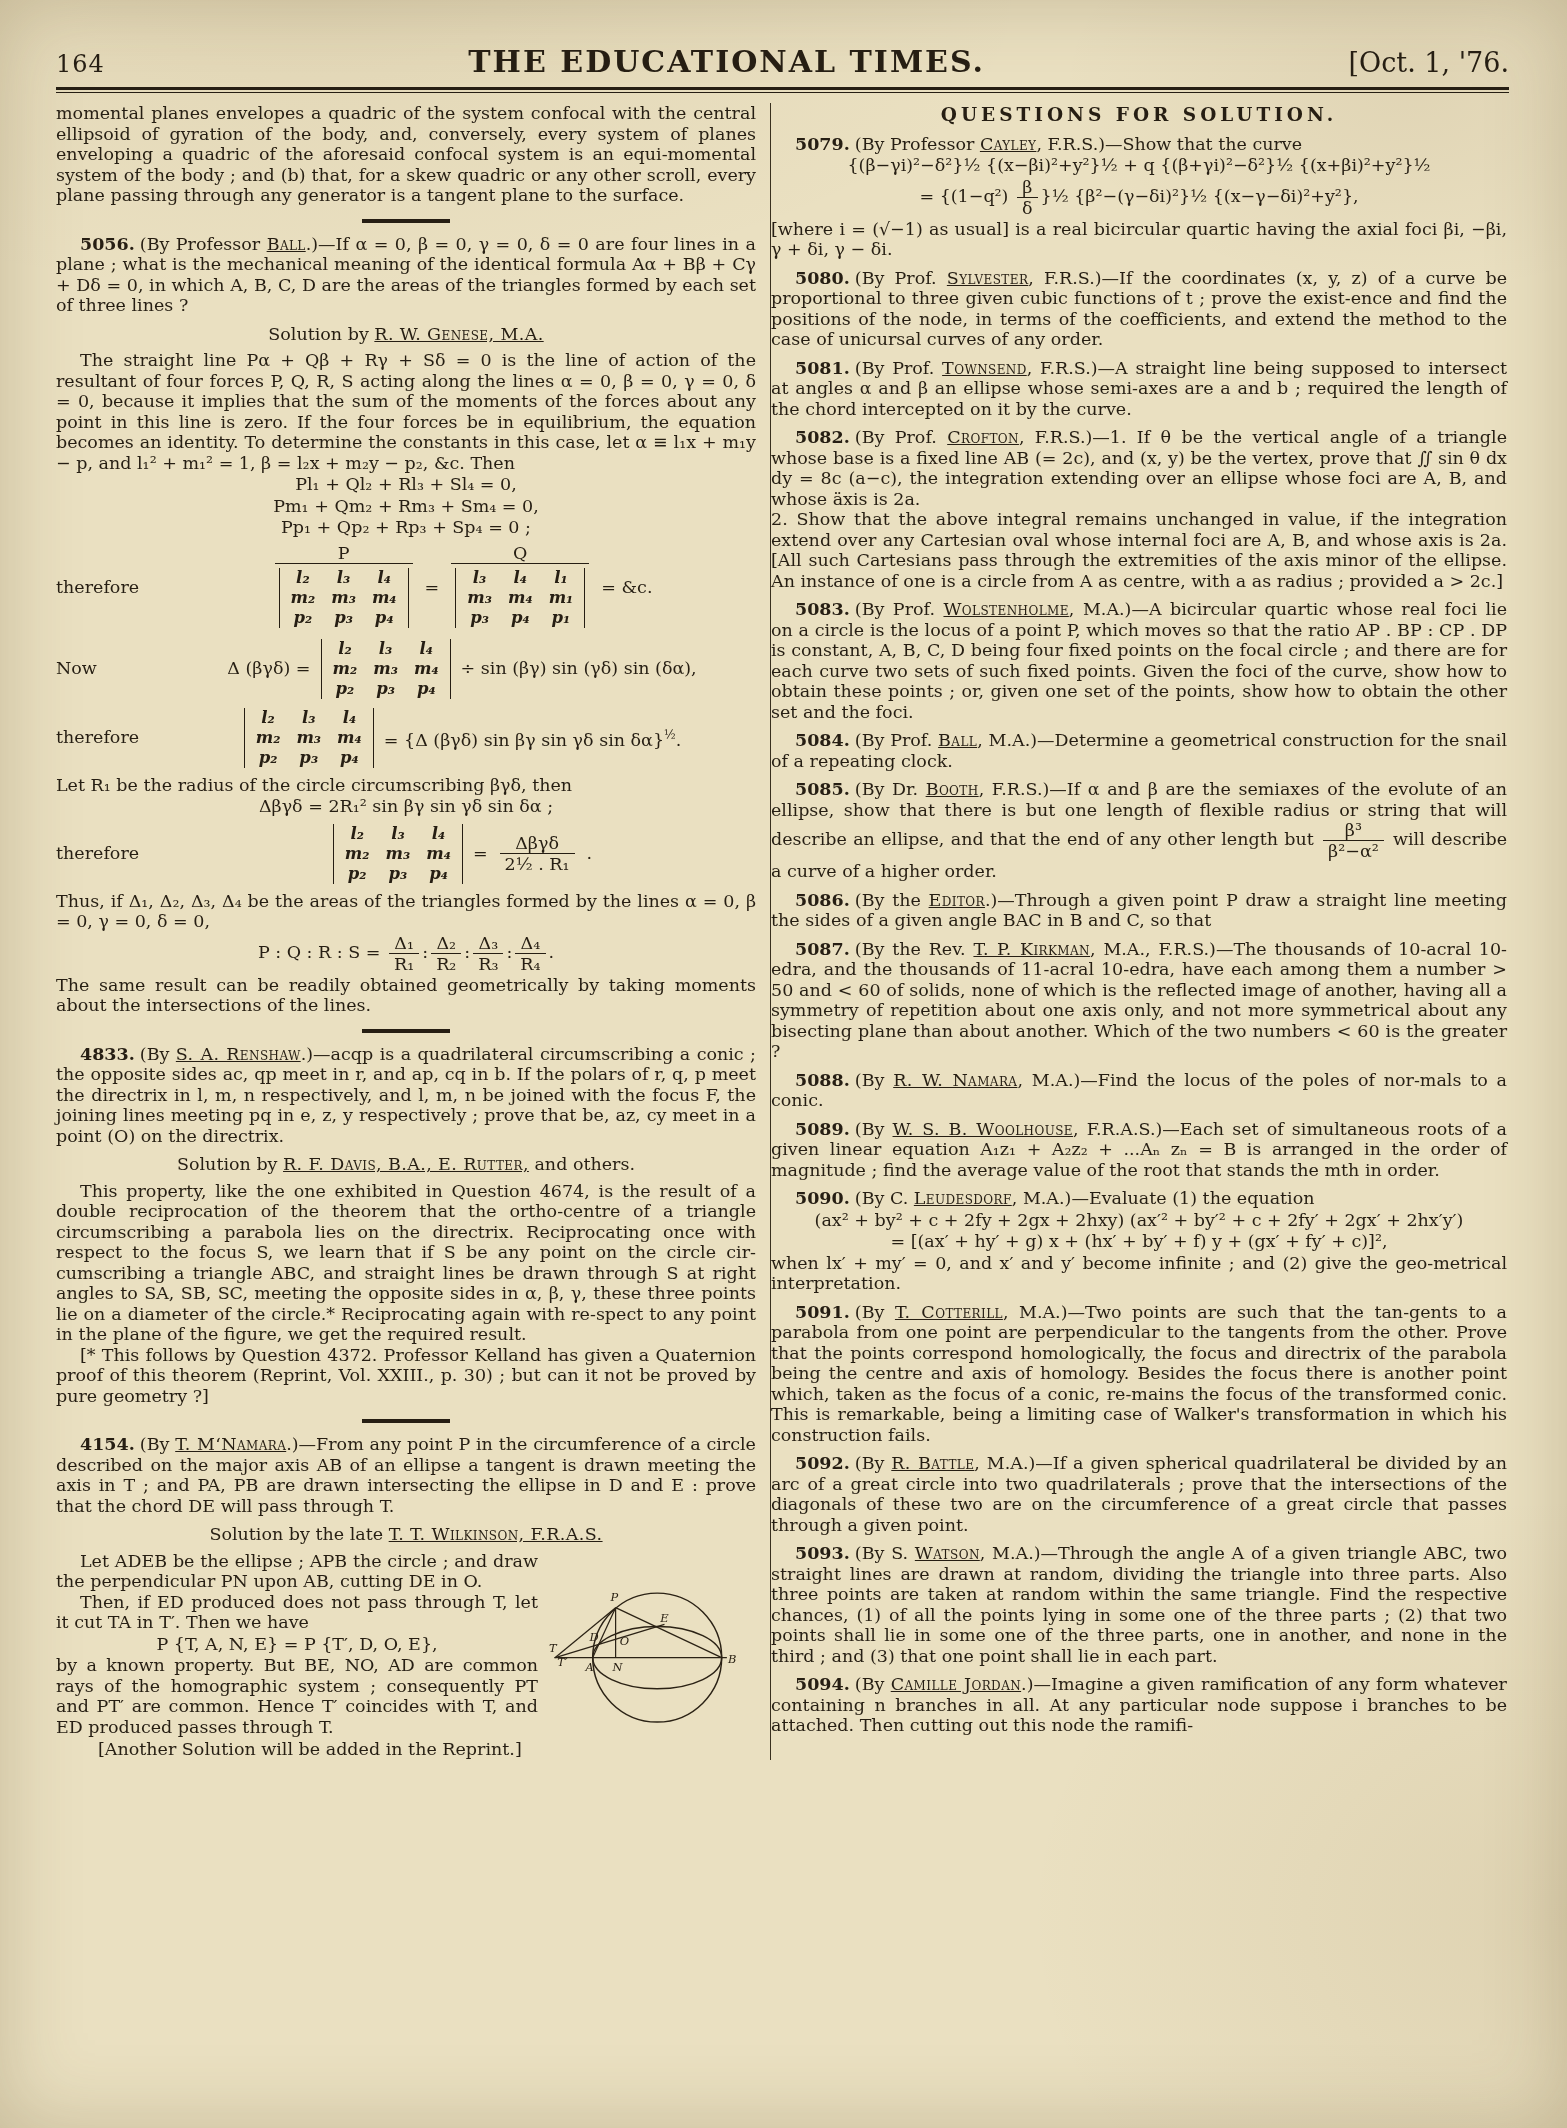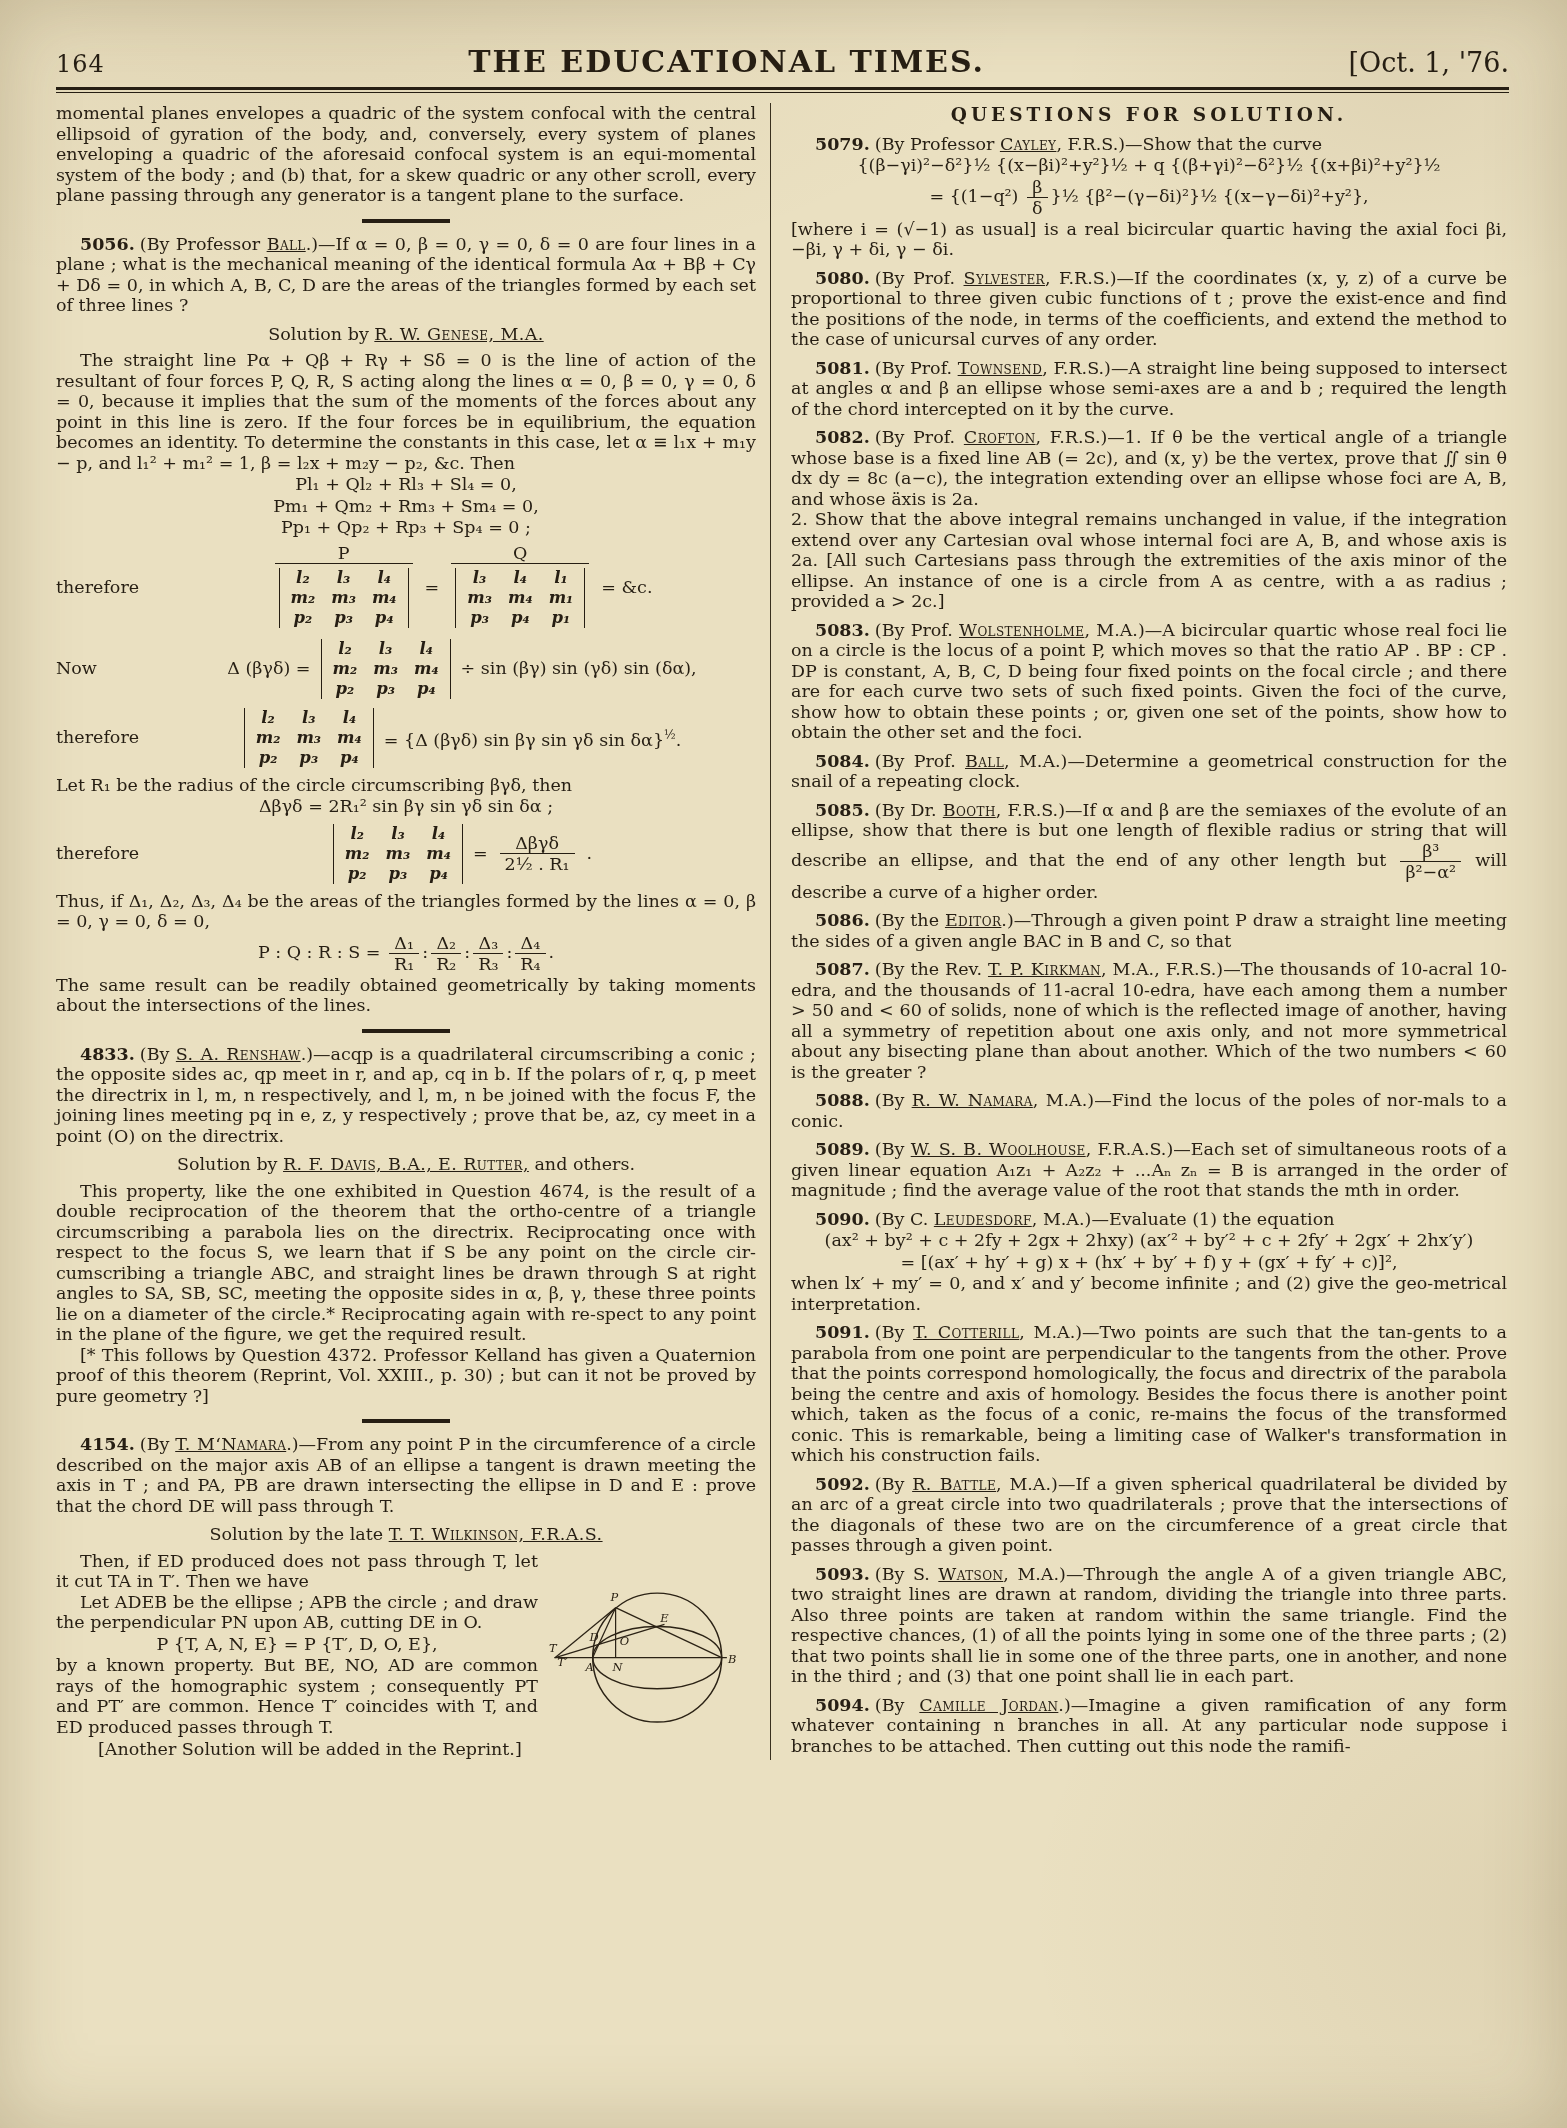--- a/index.html
+++ b/index.html
@@ -13,21 +13,21 @@
           var(--paper);
         box-shadow:inset 0 0 80px rgba(90,70,30,.25);}
   header{display:flex; align-items:baseline;}
   .pg-num{font-size:24px; letter-spacing:1px;}
   .masthead{flex:1; text-align:center; font-size:30px; font-weight:bold; letter-spacing:2px;}
   .date{font-size:27px;}
   .rule{margin-top:8px; height:6px; border-top:3px solid var(--ink); border-bottom:1.5px solid var(--ink);}
   .cols{display:flex; margin-top:10px;}
   .col{font-size:17.5px; line-height:20.5px; text-align:justify;}
   .col-left{width:714px; padding-right:14px;}
-  .col-right{flex:1; border-left:1.6px solid #39301f; padding-left:20px; padding-right:2px;}
+  .col-right{flex:1; border-left:1.6px solid #39301f; padding-right:2px;}
   p.para{text-indent:24px;}
   p.noindent{text-indent:0;}
   .qnum{font-weight:bold; padding-right:5px;}
   .sc{font-variant:small-caps; letter-spacing:.4px;text-decoration:underline;}
   .it{}
   .sep{width:88px; height:4px; background:var(--ink); margin:13px auto 11px auto;}
   .sol-head{text-align:center; text-indent:0; margin:8px 0 6px 0;}
   .eq{text-align:center; text-indent:0; margin:1px 0;}
   .q{margin-top:8px;}
   .eqrow{display:flex; align-items:center; margin:5px 0; text-indent:0;}
@@ -245,22 +245,22 @@
             <text x="108" y="66">E</text>
             <text x="173" y="105">B</text>
             <text x="36" y="113">A</text>
             <text x="62" y="113">N</text>
             <text x="69" y="88">O</text>
             <text x="40" y="84">D</text>
             <text x="1" y="95">T</text>
             <text x="9" y="108">T′</text>
           </svg>
         </div>
+        <p class="para">Let ADEB be the ellipse ; APB the circle ; and draw the perpendicular PN upon AB, cutting DE in O.</p>
         <p class="para">Then, if ED produced does not pass through T, let it cut TA in T′.  Then we have</p>
-        <p class="para">Let ADEB be the ellipse ; APB the circle ; and draw the perpendicular PN upon AB, cutting DE in O.</p>
         <div class="eq">P {T, A, N, E} = P {T′, D, O, E},</div>
         <p class="noindent">by a known property.  But BE, NO, AD are common rays of the homographic system ; consequently PT and PT′ are common.  Hence T′ coincides with T, and ED produced passes through T.</p>
         <div class="clear"></div>
         <p class="reprint">[Another Solution will be added in the Reprint.]</p>
       </div>
     </section>
 
     <section class="col col-right">
       <h2 class="h-questions">QUESTIONS FOR SOLUTION.</h2>
 

